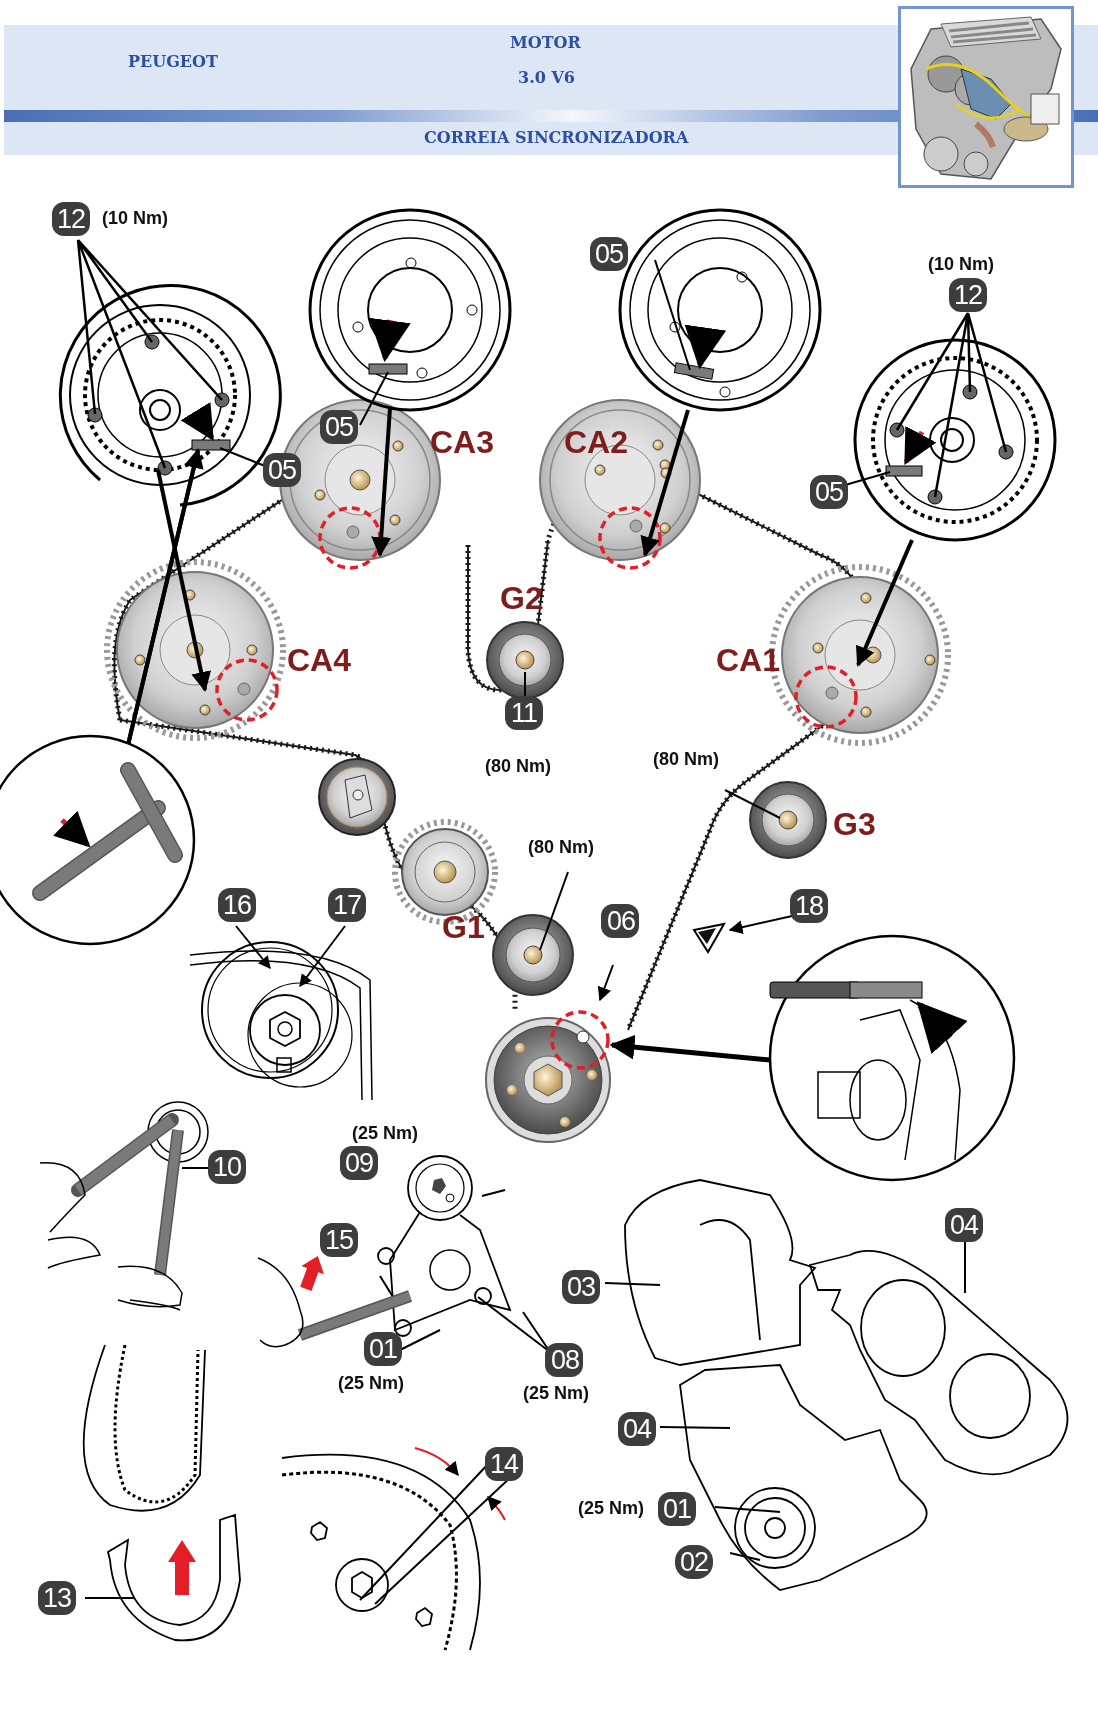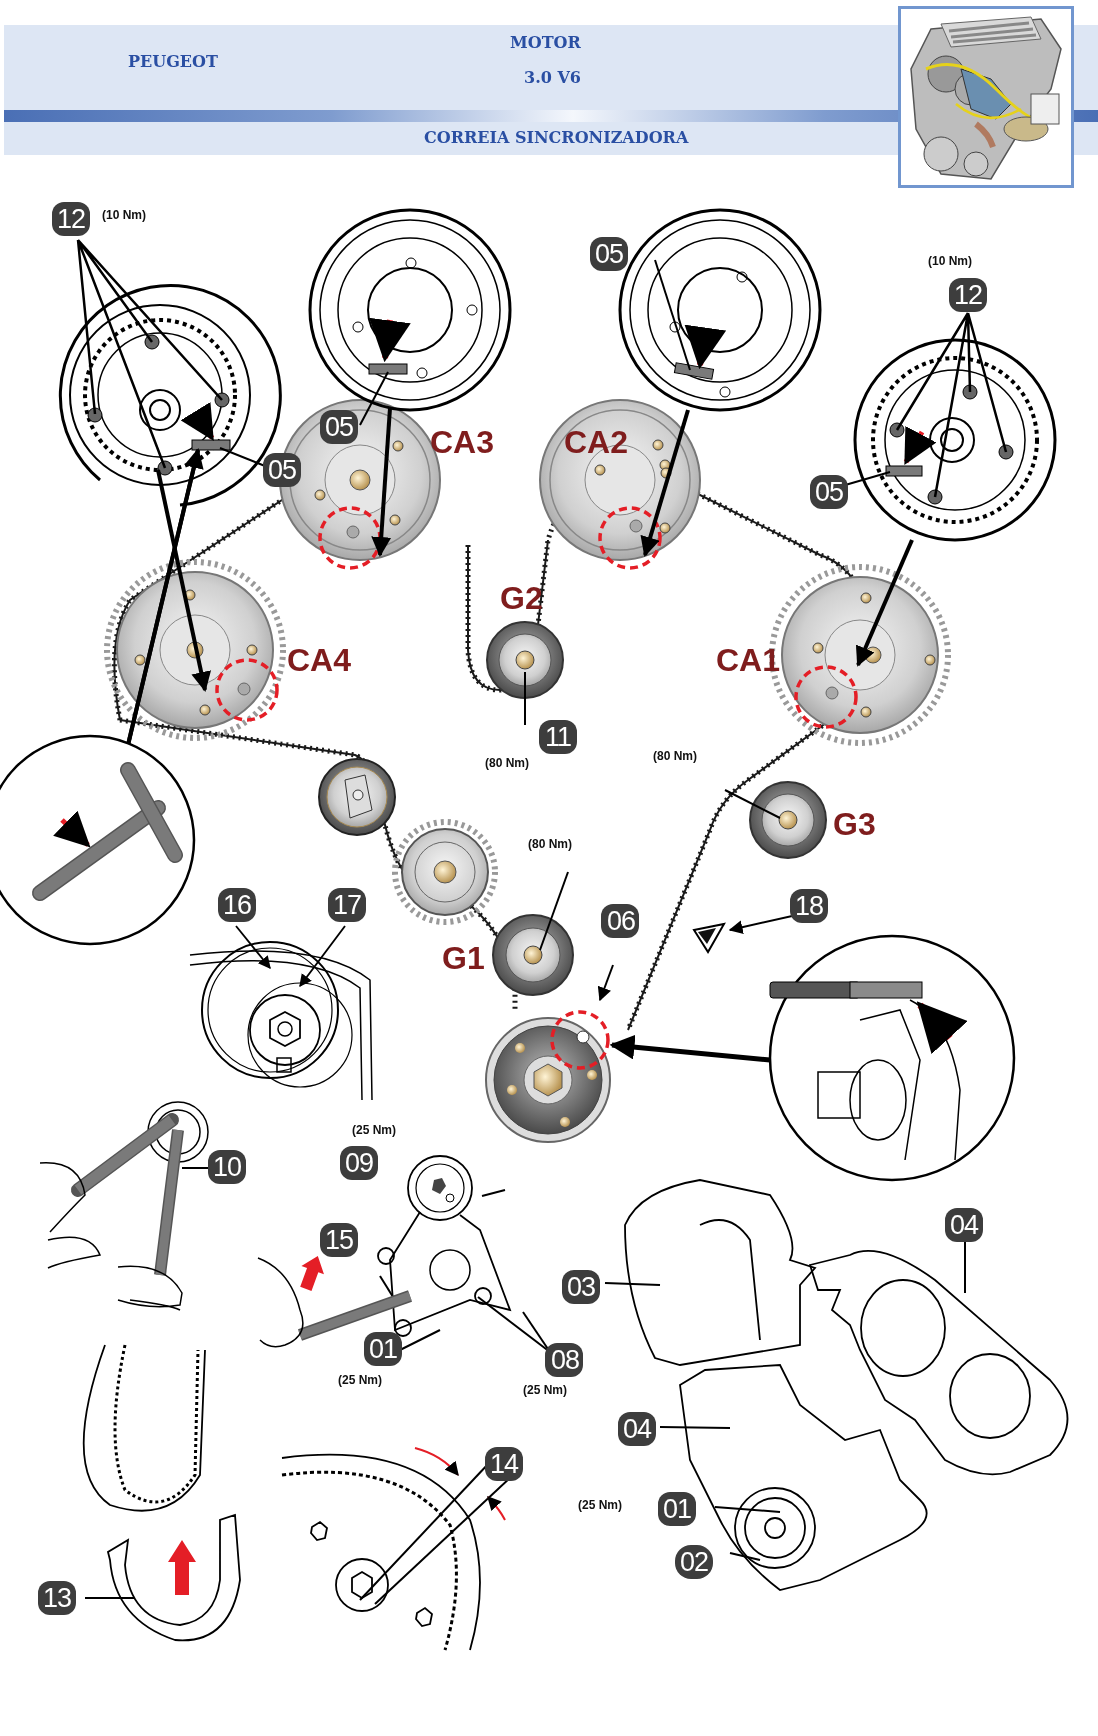--- a/index.html
+++ b/index.html
@@ -5,31 +5,31 @@
   html,body{margin:0;padding:0;background:#fff;}
   body{width:1098px;height:1736px;position:relative;overflow:hidden;font-family:"Liberation Sans",sans-serif;}
   .header-band{position:absolute;left:4px;top:25px;width:1094px;height:130px;background:#dde6f4;}
   .header-stripe{position:absolute;left:4px;top:110px;width:1094px;height:12px;
     background:linear-gradient(90deg,#4a6fb5 0%,#7f9ccf 30%,#f4f7fc 52%,#7f9ccf 75%,#4a6fb5 100%);}
   .htext{position:absolute;font-family:"DejaVu Serif","Liberation Serif",serif;font-weight:bold;color:#2a4fa3;font-size:16px;white-space:nowrap;}
   .thumb{position:absolute;left:898px;top:6px;width:176px;height:182px;border:3px solid #7196cf;background:#fff;box-sizing:border-box;overflow:hidden;}
   svg.diagram{position:absolute;left:0;top:0;}
   .badge{position:absolute;height:34px;min-width:38px;padding:0 4px;box-sizing:border-box;background:#3d3d3d;color:#fff;border-radius:12px;
     font-family:"Liberation Sans",sans-serif;font-size:27px;line-height:34px;text-align:center;letter-spacing:-1px;}
-  .torque{position:absolute;font-family:"Liberation Sans",sans-serif;font-weight:bold;font-size:12px;color:#111;white-space:nowrap;}
+  .torque{position:absolute;font-family:"Liberation Sans",sans-serif;font-weight:bold;font-size:18px;color:#111;white-space:nowrap;}
   .big{position:absolute;font-family:"Liberation Sans",sans-serif;font-weight:bold;font-size:32px;color:#7f1d1d;white-space:nowrap;}
 </style>
 </head>
 <body>
 
 <div class="header-band"></div>
 <div class="header-stripe"></div>
 <div class="htext" style="left:128px;top:52px;">PEUGEOT</div>
 <div class="htext" style="left:510px;top:33px;">MOTOR</div>
-<div class="htext" style="left:518px;top:68px;margin-left:6px;">3.0 V6</div>
+<div class="htext" style="left:518px;top:68px;">3.0 V6</div>
 <div class="htext" style="left:424px;top:128px;">CORREIA SINCRONIZADORA</div>
 <div class="thumb">
   <svg width="170" height="176" viewBox="0 0 170 176">
     <rect x="0" y="0" width="170" height="176" fill="#fff"></rect>
     <path d="M30 20 L140 10 L160 40 L150 80 L120 120 L90 170 L40 165 L15 120 L10 60 Z" fill="#bdbdbd" stroke="#555" stroke-width="1.5"></path>
     <path d="M40 15 L130 8 L140 30 L50 38 Z" fill="#d9d9d9" stroke="#666"></path>
     <path d="M48 22 L128 14 M50 28 L132 20 M52 33 L135 26" stroke="#888" stroke-width="3"></path>
     <circle cx="45" cy="65" r="18" fill="#999" stroke="#444"></circle>
     <circle cx="70" cy="80" r="16" fill="#aaa" stroke="#444"></circle>
     <circle cx="40" cy="145" r="17" fill="#ccc" stroke="#444"></circle>
@@ -359,30 +359,30 @@
     <path d="M415 1448 Q442 1455 458 1475" stroke="#e41e26" stroke-width="2" marker-end="url(#arrBlack)"></path>
     <path d="M505 1520 Q500 1510 488 1497" stroke="#e41e26" stroke-width="2" marker-end="url(#arrBlack)"></path>
   </g>
 </svg>
 
 <div class="big" style="left:430px;top:424px;">CA3</div>
 <div class="big" style="left:564px;top:424px;">CA2</div>
 <div class="big" style="left:287px;top:642px;">CA4</div>
 <div class="big" style="left:716px;top:642px;">CA1</div>
 <div class="big" style="left:500px;top:580px;">G2</div>
-<div class="big" style="left:442px;top:940px;">G1</div>
+<div class="big" style="left:442px;top:909px;">G1</div>
 <div class="big" style="left:833px;top:806px;">G3</div>
 
 <div class="badge" style="left:52px;top:202px;">12</div>
 <div class="badge" style="left:949px;top:278px;">12</div>
 <div class="badge" style="left:590px;top:237px;">05</div>
 <div class="badge" style="left:320px;top:410px;">05</div>
 <div class="badge" style="left:263px;top:453px;">05</div>
 <div class="badge" style="left:810px;top:475px;">05</div>
-<div class="badge" style="left:505px;top:720px;margin-left:34px;">11</div>
+<div class="badge" style="left:505px;top:696px;">11</div>
 <div class="badge" style="left:218px;top:888px;">16</div>
 <div class="badge" style="left:328px;top:888px;">17</div>
 <div class="badge" style="left:601px;top:904px;text-align:right;">06</div>
 <div class="badge" style="left:790px;top:889px;">18</div>
 <div class="badge" style="left:208px;top:1150px;">10</div>
 <div class="badge" style="left:340px;top:1146px;">09</div>
 <div class="badge" style="left:320px;top:1223px;">15</div>
 <div class="badge" style="left:364px;top:1332px;">01</div>
 <div class="badge" style="left:545px;top:1343px;text-align:right;">08</div>
 <div class="badge" style="left:562px;top:1270px;">03</div>

